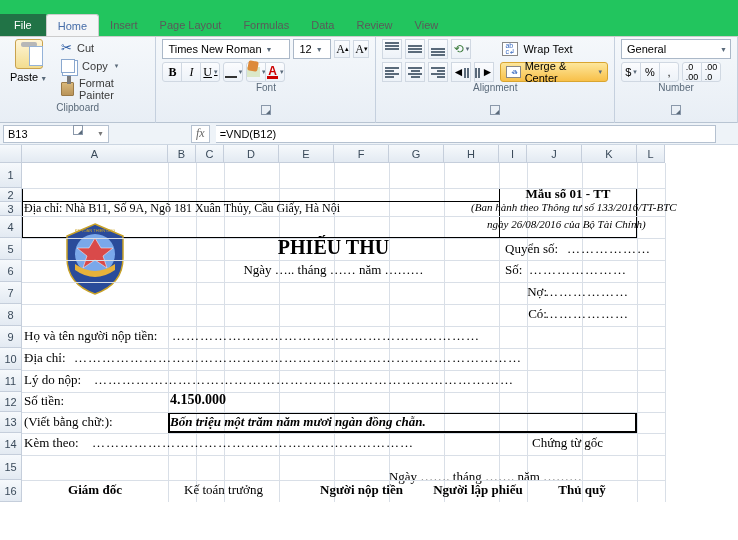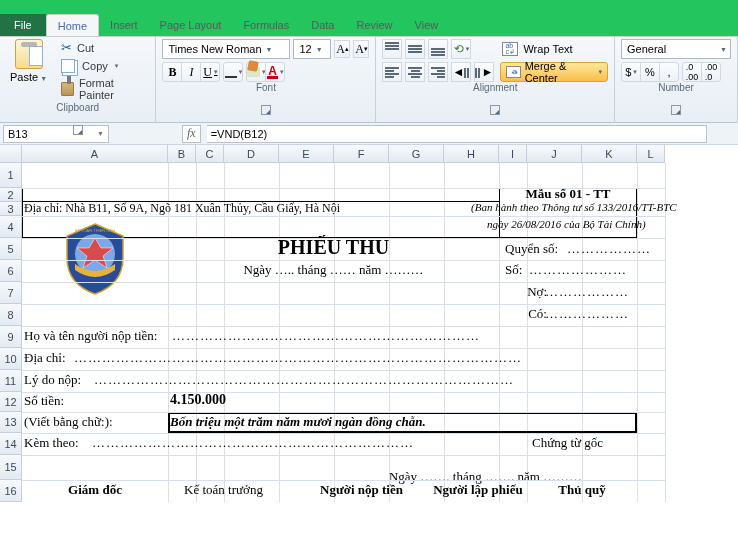--- a/index.html
+++ b/index.html
@@ -68,21 +68,21 @@
 .merge-btn { background: linear-gradient(#fde79c,#f8c049); border: 1px solid #d9a530; height: 20px; display: flex; align-items: center; padding: 0 5px; gap: 4px; border-radius: 3px; font-size: 11px;}
 .merge-icn { width: 16px; height: 12px; background:#fff; border:1px solid #888; position:relative;}
 .merge-icn::before { content:"↔"; position:absolute; top:-2px; left:2px; font-size:10px; color:#3a6abf;}
 .merge-icn::after { content:"a"; position:absolute; top:0; left:5px; font-size:8px; color:#3a6abf;}
 
 .number-group .gcontent { display: flex; flex-direction: column; gap: 3px; }
 .num-combo { width: 110px; }
 .num-icn { font-size: 11px; }
 
 
-.addr-bar { display: flex; align-items: center; height: 22px; border-bottom: 1px solid #ccd6e2; background: #eef3f8; }
+.addr-bar { display: flex; align-items: center; height: 22px; border-bottom: 1px solid #ccd6e2; background: #eef3f8; gap: 9px; }
 .name-box { width: 106px; background: #fff; border: 1px solid #b5c1d0; height: 18px; margin: 0 3px; display: flex; align-items: center; padding: 0 4px; font-size: 11px; justify-content: space-between;}
 .name-box .ddarr { font-size: 7px; color:#777;}
 .fx-area { display: flex; align-items: center; gap: 6px; margin-left: 70px;}
 .fx { font-style: italic; font-family: "Times New Roman"; color: #666; font-size: 12px; }
 .formula-input { border: none; background: #fff; font-size: 11px; padding: 0 4px; width: 500px; height:18px; border:1px solid #b5c1d0; border-left:none;}
 .fxwrap { display:flex; align-items:center; border:1px solid #b5c1d0; height:18px; background:#fff; padding:0 4px;}
 
 
 .sheet { display: grid; grid-template-columns: 22px 146px 28px 28px 55px 55px 55px 55px 55px 28px 55px 55px 28px; }
 .colhead, .rowhead, .corner { background: linear-gradient(#f6f9fc,#e3eaf2); border-right: 1px solid #c5cedb; border-bottom: 1px solid #c5cedb; font-size: 11px; text-align: center; color: #3a4a5a; display:flex; align-items:center; justify-content:center; height: 18px;}

